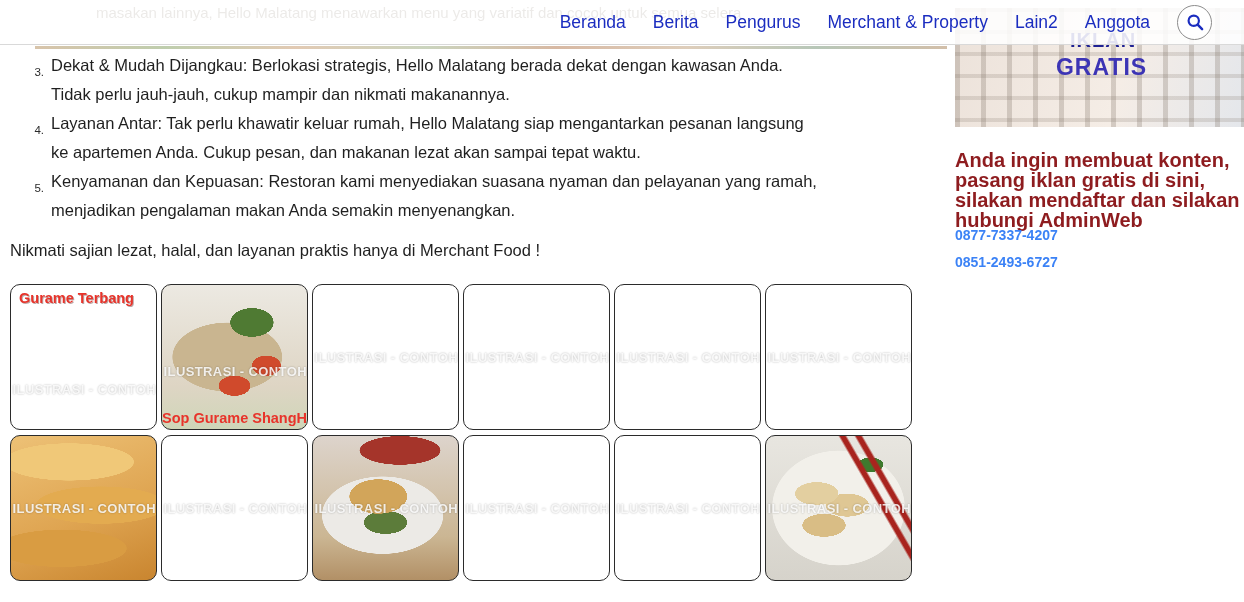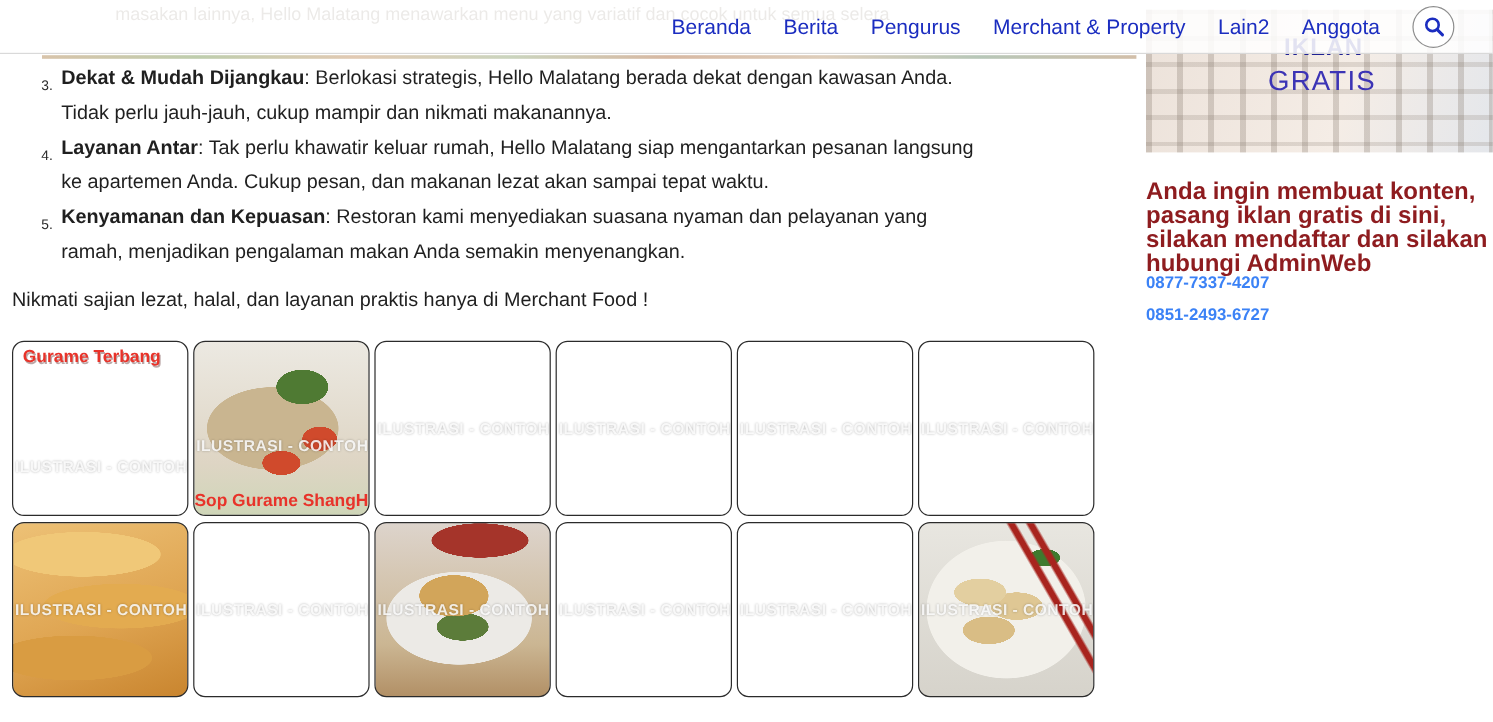--- a/index.html
+++ b/index.html
@@ -22,33 +22,33 @@
        display:flex;align-items:center;justify-content:center;flex:none;cursor:pointer;background:#fff;}
   
   .ad{position:absolute;left:955px;top:8px;width:304px;height:119px;z-index:2;overflow:hidden;cursor:pointer;
       background:
         repeating-linear-gradient(90deg, rgba(125,112,100,.28) 0px, rgba(125,112,100,.28) 5px, transparent 5px, transparent 26px),
         repeating-linear-gradient(180deg, rgba(125,112,100,.20) 0px, rgba(125,112,100,.20) 4px, transparent 4px, transparent 22px),
         linear-gradient(105deg,#ece2da 0%,#f5ede6 55%,#e2e6ec 100%);}
   .ad-iklan{position:absolute;top:21px;left:50%;transform:translateX(-56%);
       color:#1f2193;font-weight:bold;font-size:20px;letter-spacing:1px;}
   .ad-gratis{position:absolute;top:46px;left:50%;transform:translateX(-56%);
-      color:#3c34b5;font-weight:normal;font-size:23px;letter-spacing:1px;}
+      color:#3c34b5;font-weight:bold;font-size:23px;letter-spacing:1px;}
   .promo{position:absolute;left:955px;top:150px;width:290px;
       color:#8e1c1f;font-weight:bold;font-size:20px;line-height:20px;}
   .phones{position:absolute;left:955px;top:222px;color:#3b82f6;font-weight:bold;
       font-size:14px;line-height:27px;}
   
   .article{position:absolute;left:10px;top:51px;width:895px;color:#1f1f1f;
       font-size:16.5px;line-height:29px;z-index:2;}
   .li{display:flex;align-items:flex-start;}
   .num{flex:none;width:34px;text-align:right;margin-right:7px;font-size:11.5px;
       color:#2a2a2a;padding-top:7px;}
   .litext{max-width:772px;}
-  .litext b{font-weight:bold;}
+  .litext b{font-weight:normal;}
   .closing{margin:11px 0 0 0;}
   
   .gallery{position:absolute;left:10px;top:284px;z-index:2;
       display:grid;grid-template-columns:repeat(6,147px);grid-auto-rows:146px;gap:5px 4px;}
   .tile{position:relative;border:1px solid #2b2b2b;border-radius:10px;overflow:hidden;cursor:pointer;}
   .wm{position:absolute;left:0;right:0;top:50%;transform:translateY(-50%);text-align:right;
       color:rgba(255,255,255,.85);font-size:13px;letter-spacing:.4px;white-space:nowrap;
       text-shadow:0 0 2px rgba(0,0,0,.3);font-weight:bold;}
   .wm-low{top:72%;}
   .wm-mid{top:60%;}

